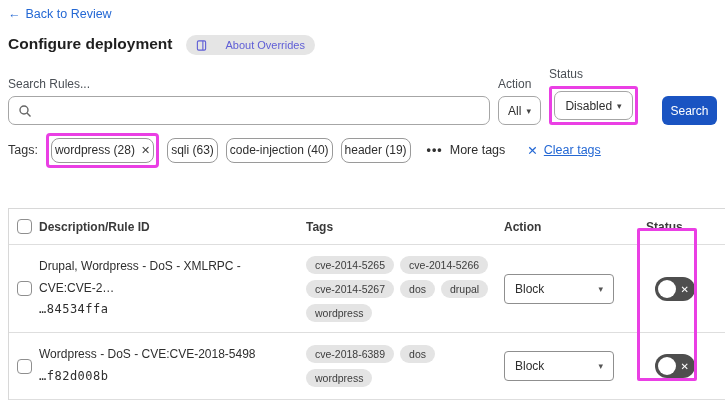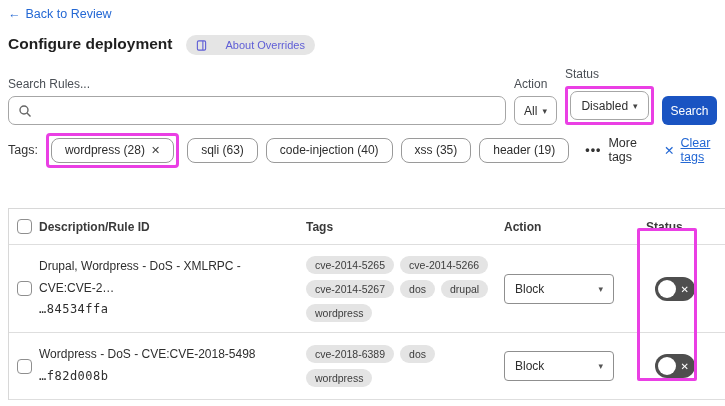--- a/index.html
+++ b/index.html
@@ -43,30 +43,30 @@
     height:29px; border:1px solid #a6a6a6; border-radius:7px; background:#fff;
     display:inline-flex; align-items:center; justify-content:center; gap:5px;
     font-size:12px; color:#2e2e2e; cursor:pointer; white-space:nowrap;
   }
   .dd .caret { font-size:9px; color:#444; }
   .dd-all { width:43px; }
   .dd-status { width:79px; }
   .hl-box { border:3px solid #ea3fe4; border-radius:3px; padding:2px; background:#fff; }
   .btn-search {
     height:29px; width:55px; background:#1a54c2; color:#fff; border:none;
-    border-radius:6px; font-size:12px; cursor:pointer; font-family:inherit;
+    border-radius:6px; font-size:12px; cursor:pointer; font-family:inherit;margin-left:16px;
   }
 
   
   .tags-row { display:flex; align-items:center; gap:8px; margin:8px 8px 0; height:34px; }
   .tags-label { font-size:12.5px; color:#333; }
   .fpill {
     display:inline-flex; align-items:center; gap:6px; height:25px;
     border:1px solid #9a9a9a; border-radius:8px; background:#fff;
-    padding:0 13px; font-size:12px; color:#2e2e2e; cursor:pointer; white-space:nowrap;
+    padding:0 3px; font-size:12px; color:#2e2e2e; cursor:pointer; white-space:nowrap;
   }
   .fpill .x { font-size:11px; color:#444; }
   .hl-pill { border:3px solid #ea3fe4; border-radius:4px; padding:2px; background:#fff; }
   .more-tags { display:inline-flex; align-items:center; gap:7px; font-size:12.5px;
     color:#2e2e2e; cursor:pointer; margin-left:8px; }
   .more-tags .dots { letter-spacing:1px; color:#333; font-weight:bold; }
   .clear-tags { display:inline-flex; align-items:center; gap:6px; margin-left:14px;
     color:#2468d4; font-size:12.5px; cursor:pointer; }
   .clear-tags .lbl { text-decoration:underline; }
 
@@ -175,21 +175,20 @@
   <div class="tags-row">
     <span class="tags-label">Tags:</span>
     <span class="hl-pill">
       <span class="fpill">
         <span>wordpress (28)</span>
         <span class="x">✕</span>
       </span>
     </span>
     <span class="fpill">sqli (63)</span>
     <span class="fpill">code-injection (40)</span>
-    <span class="fpill">xss (35)</span>
     <span class="fpill">header (19)</span>
     <span class="more-tags">
       <span class="dots">•••</span>
       <span>More tags</span>
     </span>
     <span class="clear-tags">
       <span>✕</span>
       <span class="lbl">Clear tags</span>
     </span>
   </div>

